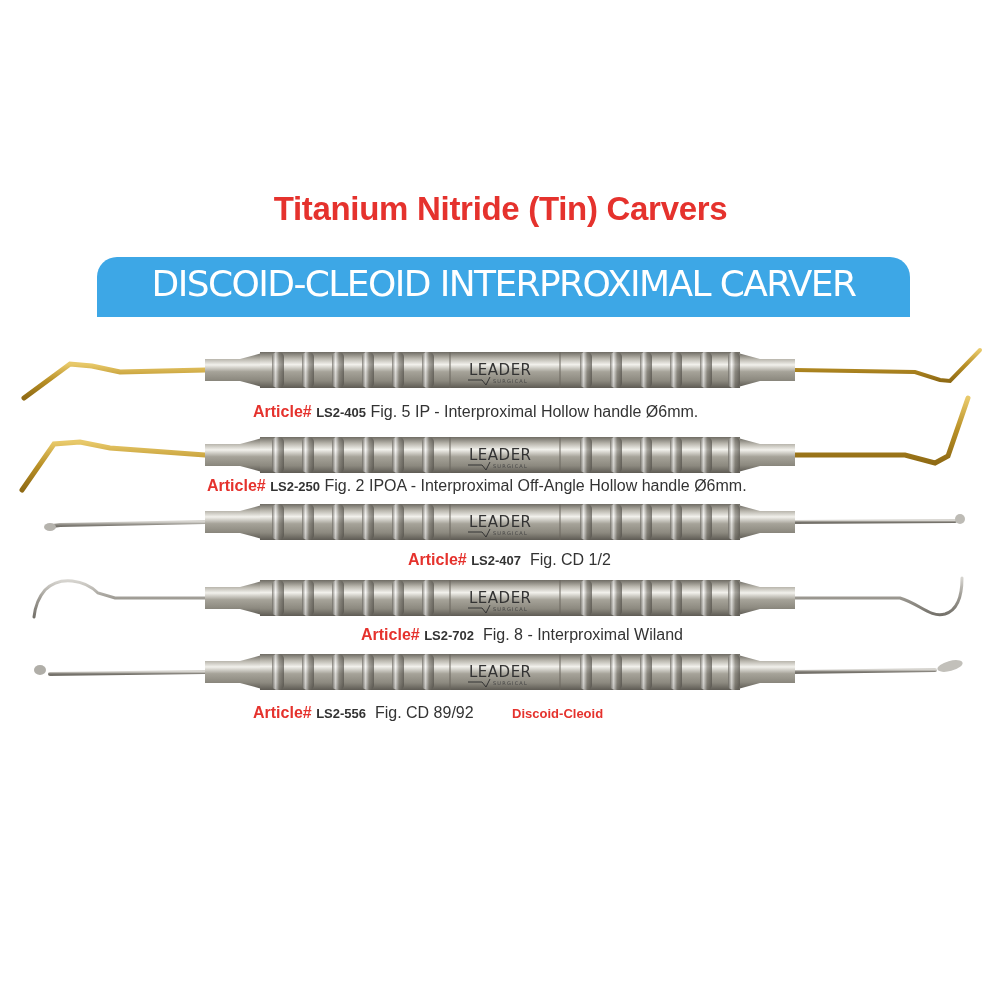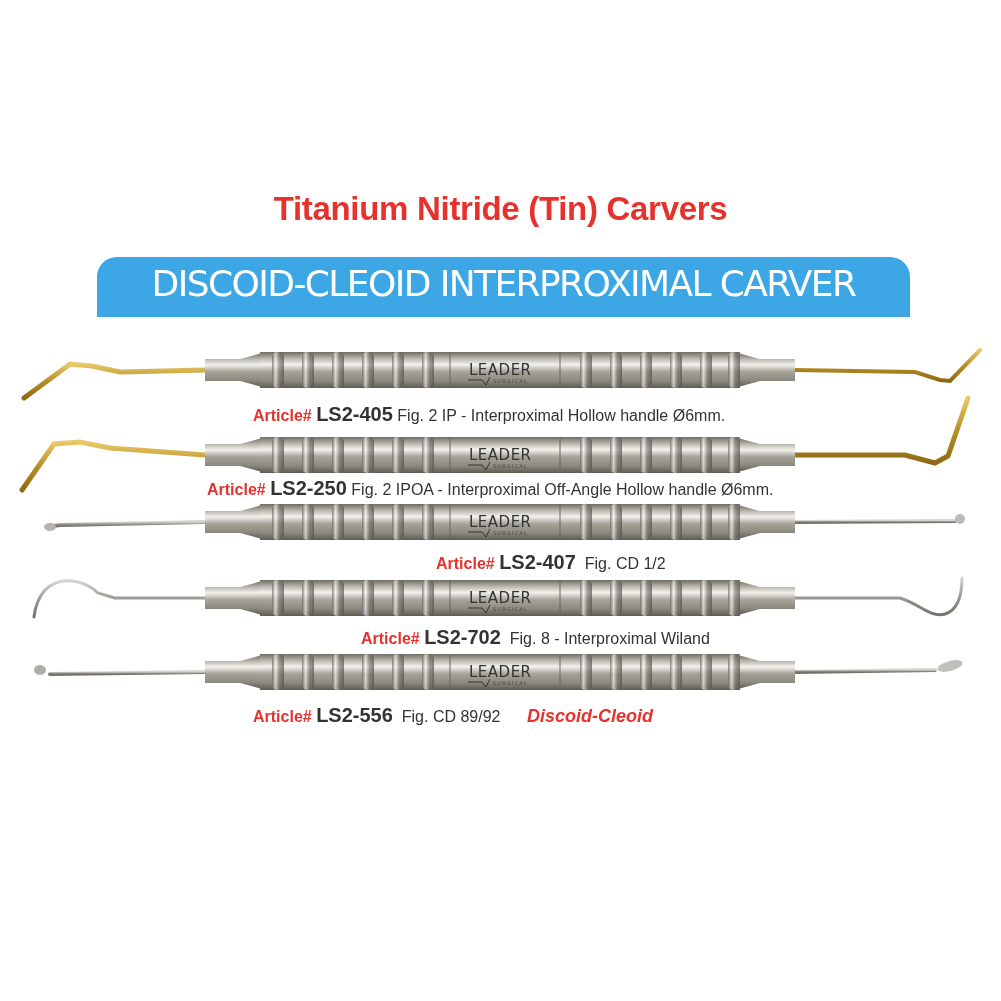--- a/index.html
+++ b/index.html
@@ -10,22 +10,22 @@
            font-family:"Liberation Sans", sans-serif; font-weight:bold; font-size:33px;
            letter-spacing:-0.3px; color:#e5322d; }
   .banner { position:absolute; left:97px; top:257px; width:813px; height:60px;
             border-radius:20px 20px 0 0; color:#fff; font-family:"DejaVu Sans", sans-serif;
             font-size:36px; letter-spacing:-1.6px; text-align:center; line-height:54px;
             white-space:nowrap; overflow:hidden; }
   svg.inst { position:absolute; left:0; width:1001px; height:90px; overflow:visible; }
   .caption { position:absolute; white-space:nowrap; font-size:16px; color:#333;
              font-family:"Liberation Sans", sans-serif; }
   .caption .art { color:#e5322d; font-weight:bold; font-size:16px; }
-  .caption .code { color:#333; font-weight:bold; font-size:20px; }
-  .caption .extra { color:#e5322d; font-weight:bold; font-size:18px; margin-left:22px;font-style:italic; }
+  .caption .code { color:#333; font-weight:bold; font-size:13px; }
+  .caption .extra { color:#e5322d; font-weight:bold; font-size:13px; margin-left:34px; }
   .logo-main { font-family:"DejaVu Sans", sans-serif; font-size:15px; fill:#333; letter-spacing:0.5px; }
   .logo-sub { font-family:"DejaVu Sans", sans-serif; font-size:5px; fill:#444; letter-spacing:1.2px; }
 </style>
 </head>
 <body>
 
 <div class="frame">
 
   <div class="title">Titanium Nitride (Tin) Carvers</div>
 
@@ -197,30 +197,30 @@
         <line x1="560" y1="654" x2="560" y2="690" stroke="#6a675f" stroke-width="1"></line>
         <text x="469" y="677" class="logo-main">LEADER</text>
         <text x="493" y="685" class="logo-sub">SURGICAL</text>
         <path d="M 468 682 L 482 682 L 486 687 L 490 679" fill="none" stroke="#333" stroke-width="1"></path>
       </g>
   </svg>
 
   <div class="caption" style="left:253px; top:403px">
     <span class="art">Article#</span>
     <span class="code">LS2-405</span>
-    <span>Fig. 2 IP - Interproximal Hollow handle Ø6mm.</span>
+    <span>Fig. 5 IP - Interproximal Hollow handle Ø6mm.</span>
   </div>
 
   <div class="caption" style="left:207px; top:477px">
     <span class="art">Article#</span>
     <span class="code">LS2-250</span>
     <span>Fig. 2 IPOA - Interproximal Off-Angle Hollow handle Ø6mm.</span>
   </div>
 
-  <div class="caption" style="left:436px; top:551px">
+  <div class="caption" style="left:408px; top:551px">
     <span class="art">Article#</span>
     <span class="code">LS2-407</span>&nbsp;
     <span>Fig. CD 1/2</span>
   </div>
 
   <div class="caption" style="left:361px; top:626px">
     <span class="art">Article#</span>
     <span class="code">LS2-702</span>&nbsp;
     <span>Fig. 8 - Interproximal Wiland</span>
   </div>

